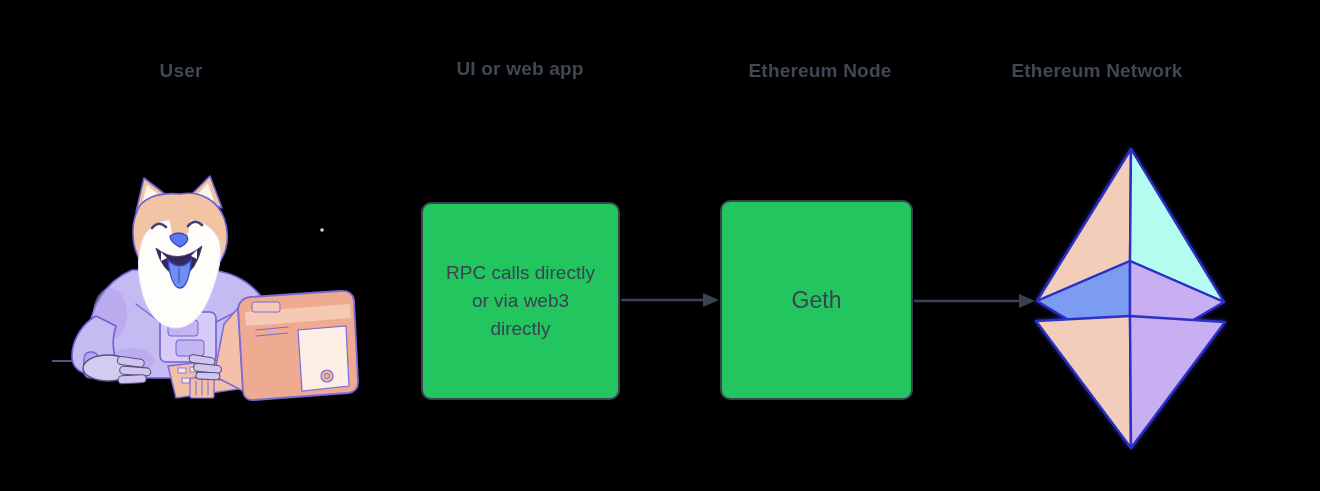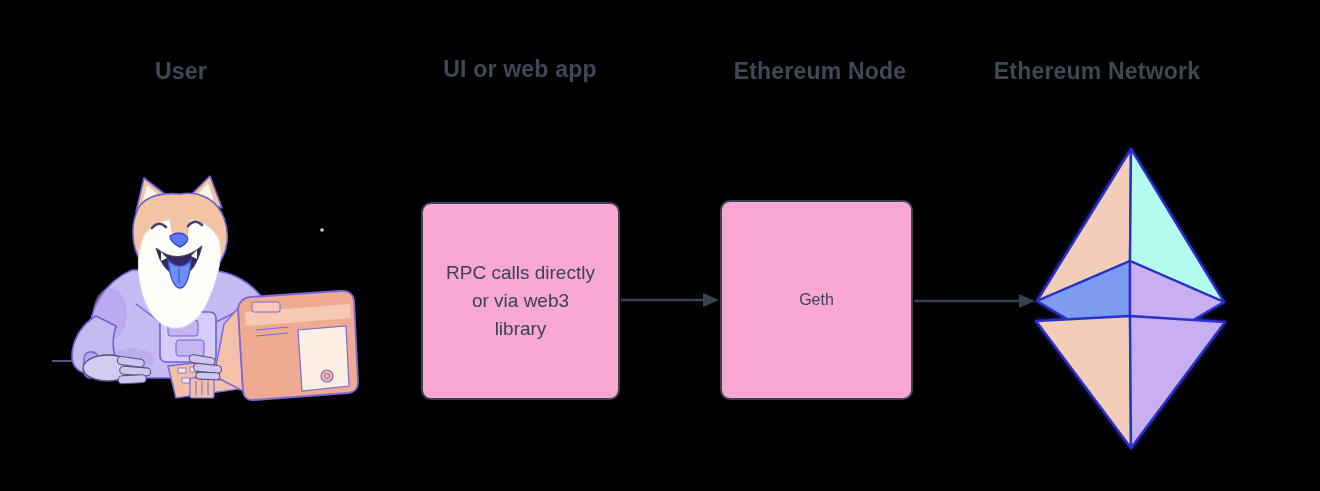--- a/index.html
+++ b/index.html
@@ -5,40 +5,40 @@
   html,body{margin:0;padding:0;}
   body{
     width:1320px;height:491px;
     background:#000;
     font-family:"Liberation Sans", sans-serif;
     position:relative;overflow:hidden;
   }
   .canvas{position:absolute;inset:0;}
   .heading{
     position:absolute;top:59px;
-    font-size:23px;font-weight:bold;letter-spacing:.2px;
+    font-size:19px;font-weight:bold;letter-spacing:.2px;
     color:#414855;text-align:center;line-height:24px;
   }
   #h-user{left:81px;width:200px;}
   #h-ui{left:420px;width:200px;top:57px;}
   #h-node{left:716px;width:208px;}
   #h-network{left:989px;width:216px;}
 
   .flow-box{
     position:absolute;
-    background:#f9a8d4;
+    background:#22c55e;
     border:2px solid #3b4252;
     border-radius:10px;
     display:flex;flex-direction:column;
     align-items:center;justify-content:center;
     color:#3b4252;text-align:center;
     box-sizing:border-box;
   }
   #box-rpc{left:421px;top:202px;width:199px;height:198px;font-size:19px;line-height:28px;}
-  #box-geth{left:720px;top:200px;width:193px;height:200px;font-size:16px;}
+  #box-geth{left:720px;top:200px;width:193px;height:200px;font-size:23px;}
   .flow-box span{display:block;}
 
   svg{position:absolute;display:block;}
   #arrow-layer{left:0;top:0;}
   #doge-svg{left:40px;top:172px;}
   #eth-svg{left:1025px;top:140px;filter:drop-shadow(0 0 2px rgba(43,48,198,.75));}
   .eth-face{stroke:#2b30c6;stroke-width:2.4;stroke-linejoin:round;}
   .outline{stroke:#6f62d2;stroke-width:1.6;stroke-linejoin:round;stroke-linecap:round;}
   .comp-line{stroke:#7a6ad8;stroke-linejoin:round;stroke-linecap:round;}
 </style>
@@ -120,21 +120,21 @@
     <g fill="#cfc5ee" stroke="#57517f" stroke-width="1.1">
       <rect x="150" y="182" width="26" height="8" rx="4" transform="rotate(10 150 182)"></rect>
       <rect x="154" y="191" width="28" height="8" rx="4" transform="rotate(6 154 191)"></rect>
       <rect x="156" y="200" width="24" height="7" rx="3.5" transform="rotate(2 156 200)"></rect>
     </g>
   </svg>
 
   <div id="box-rpc" class="flow-box">
     <span>RPC calls directly</span>
     <span>or via web3</span>
-    <span>library</span>
+    <span>directly</span>
   </div>
 
   <div id="box-geth" class="flow-box">
     <span>Geth</span>
   </div>
 
   <svg id="arrow-layer" width="1320" height="491" viewBox="0 0 1320 491">
     <line x1="621" y1="300" x2="703" y2="300" stroke-width="2.4" stroke="#3a4150"></line>
     <polygon points="703,293 719,300 703,307" fill="#3a4150"></polygon>
     <line x1="914" y1="301" x2="1019" y2="301" stroke-width="2.4" stroke="#3a4150"></line>

